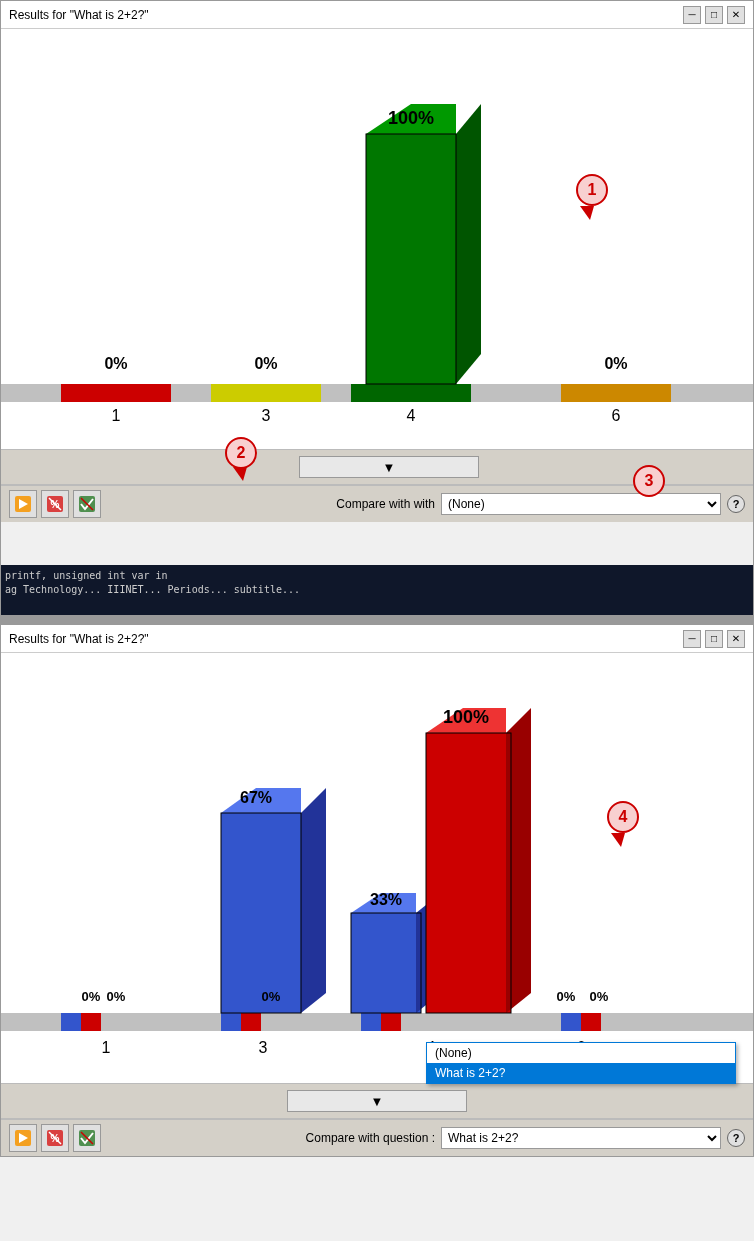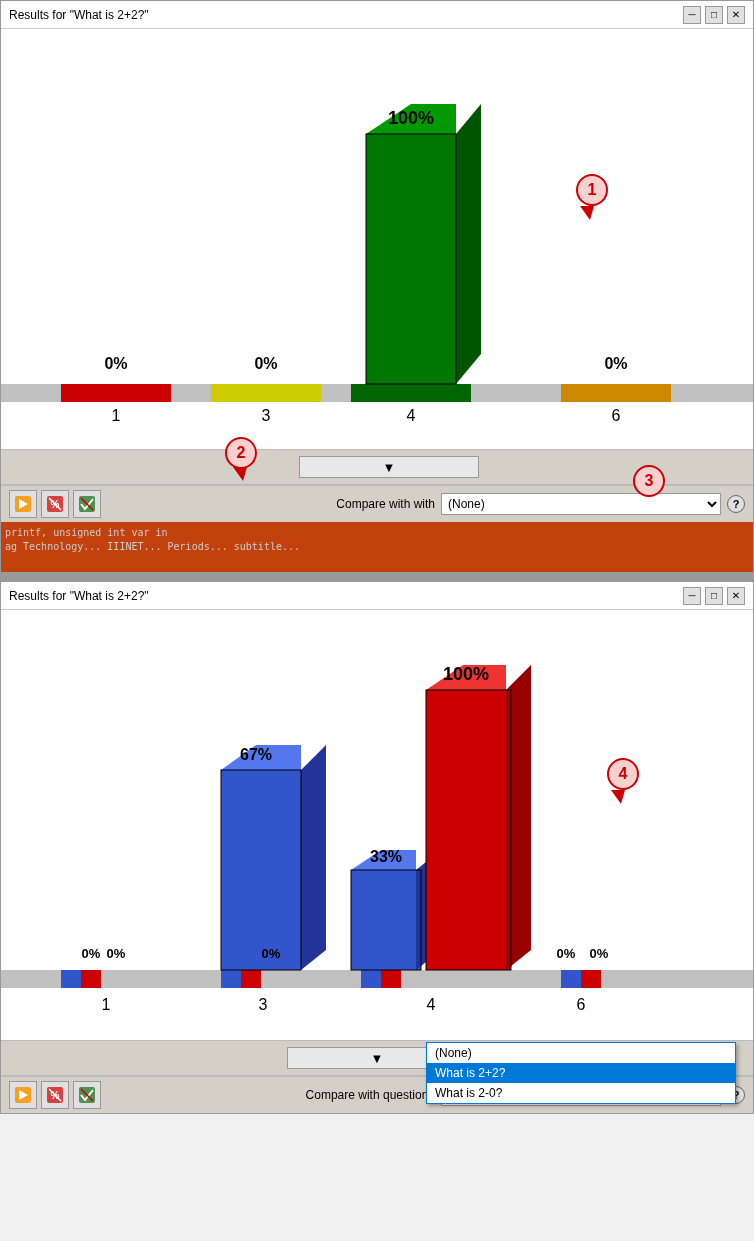--- a/index.html
+++ b/index.html
@@ -112,24 +112,25 @@
       background: #e0e0e0;
       display: flex;
       align-items: center;
       justify-content: center;
       cursor: pointer;
       font-size: 14px;
     }
 
     
     .code-area {
-      background: #c2410c;
+      background: #0f172a;
       height: 50px;
       overflow: hidden;
       position: relative;
+      margin-top: 43px;
     }
 
     .code-text {
       color: #ccc;
       font-family: monospace;
       font-size: 10px;
       padding: 4px;
       line-height: 1.4;
     }
 
@@ -262,21 +263,20 @@
         <option>What is 3*2?</option>
       </select>
       <div class="help-btn">?</div>
     </div>
   </div>
 
   <div style="position:relative;">
     <div class="dropdown-open">
       <div class="dropdown-item none-item">(None)</div>
       <div class="dropdown-item selected">What is 2+2?</div>
-      <div class="dropdown-item">What is 2-0?</div>
     </div>
   </div>
 
   <div class="code-area">
     <div class="code-text">
       printf, unsigned int var in<br>
       ag Technology... IIINET... Periods... subtitle...
     </div>
   </div>
 </div>

